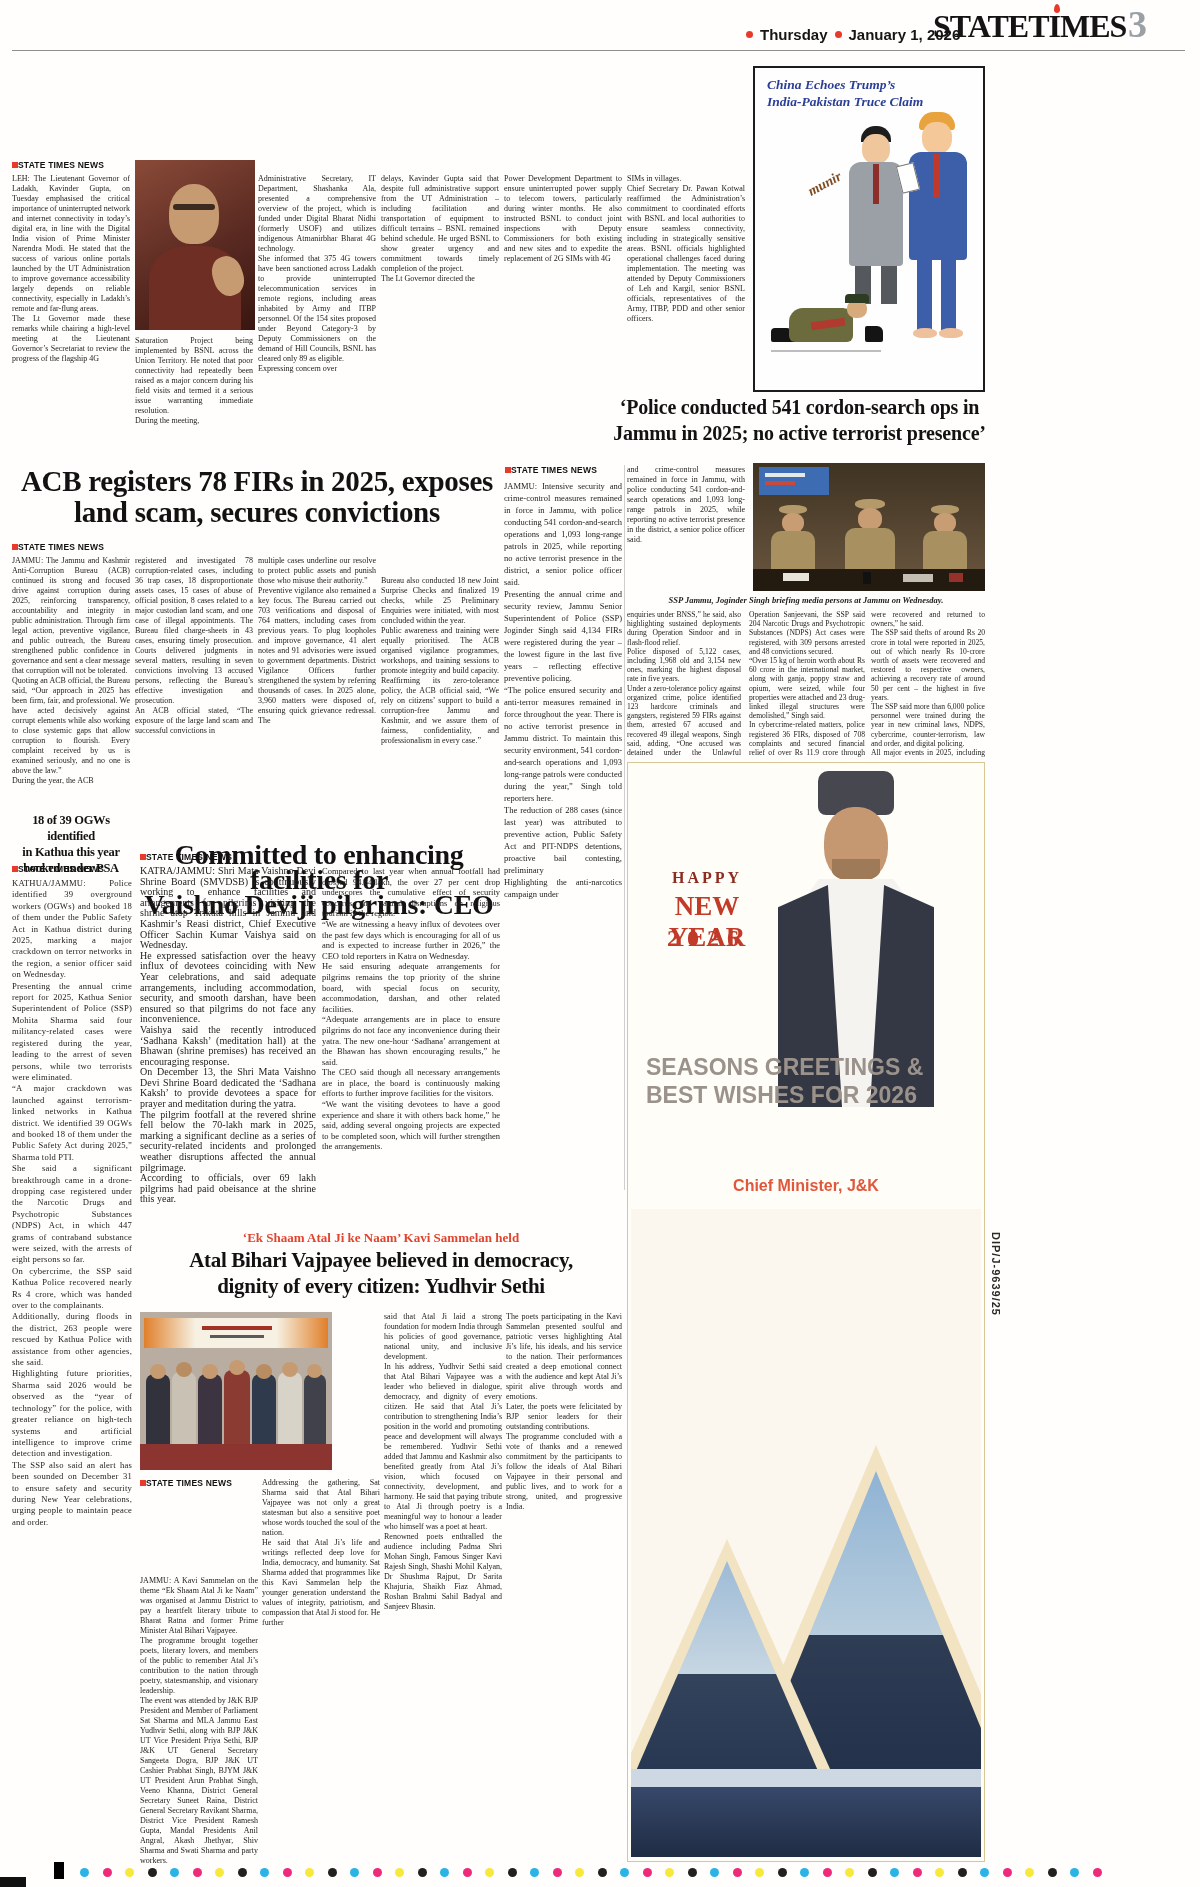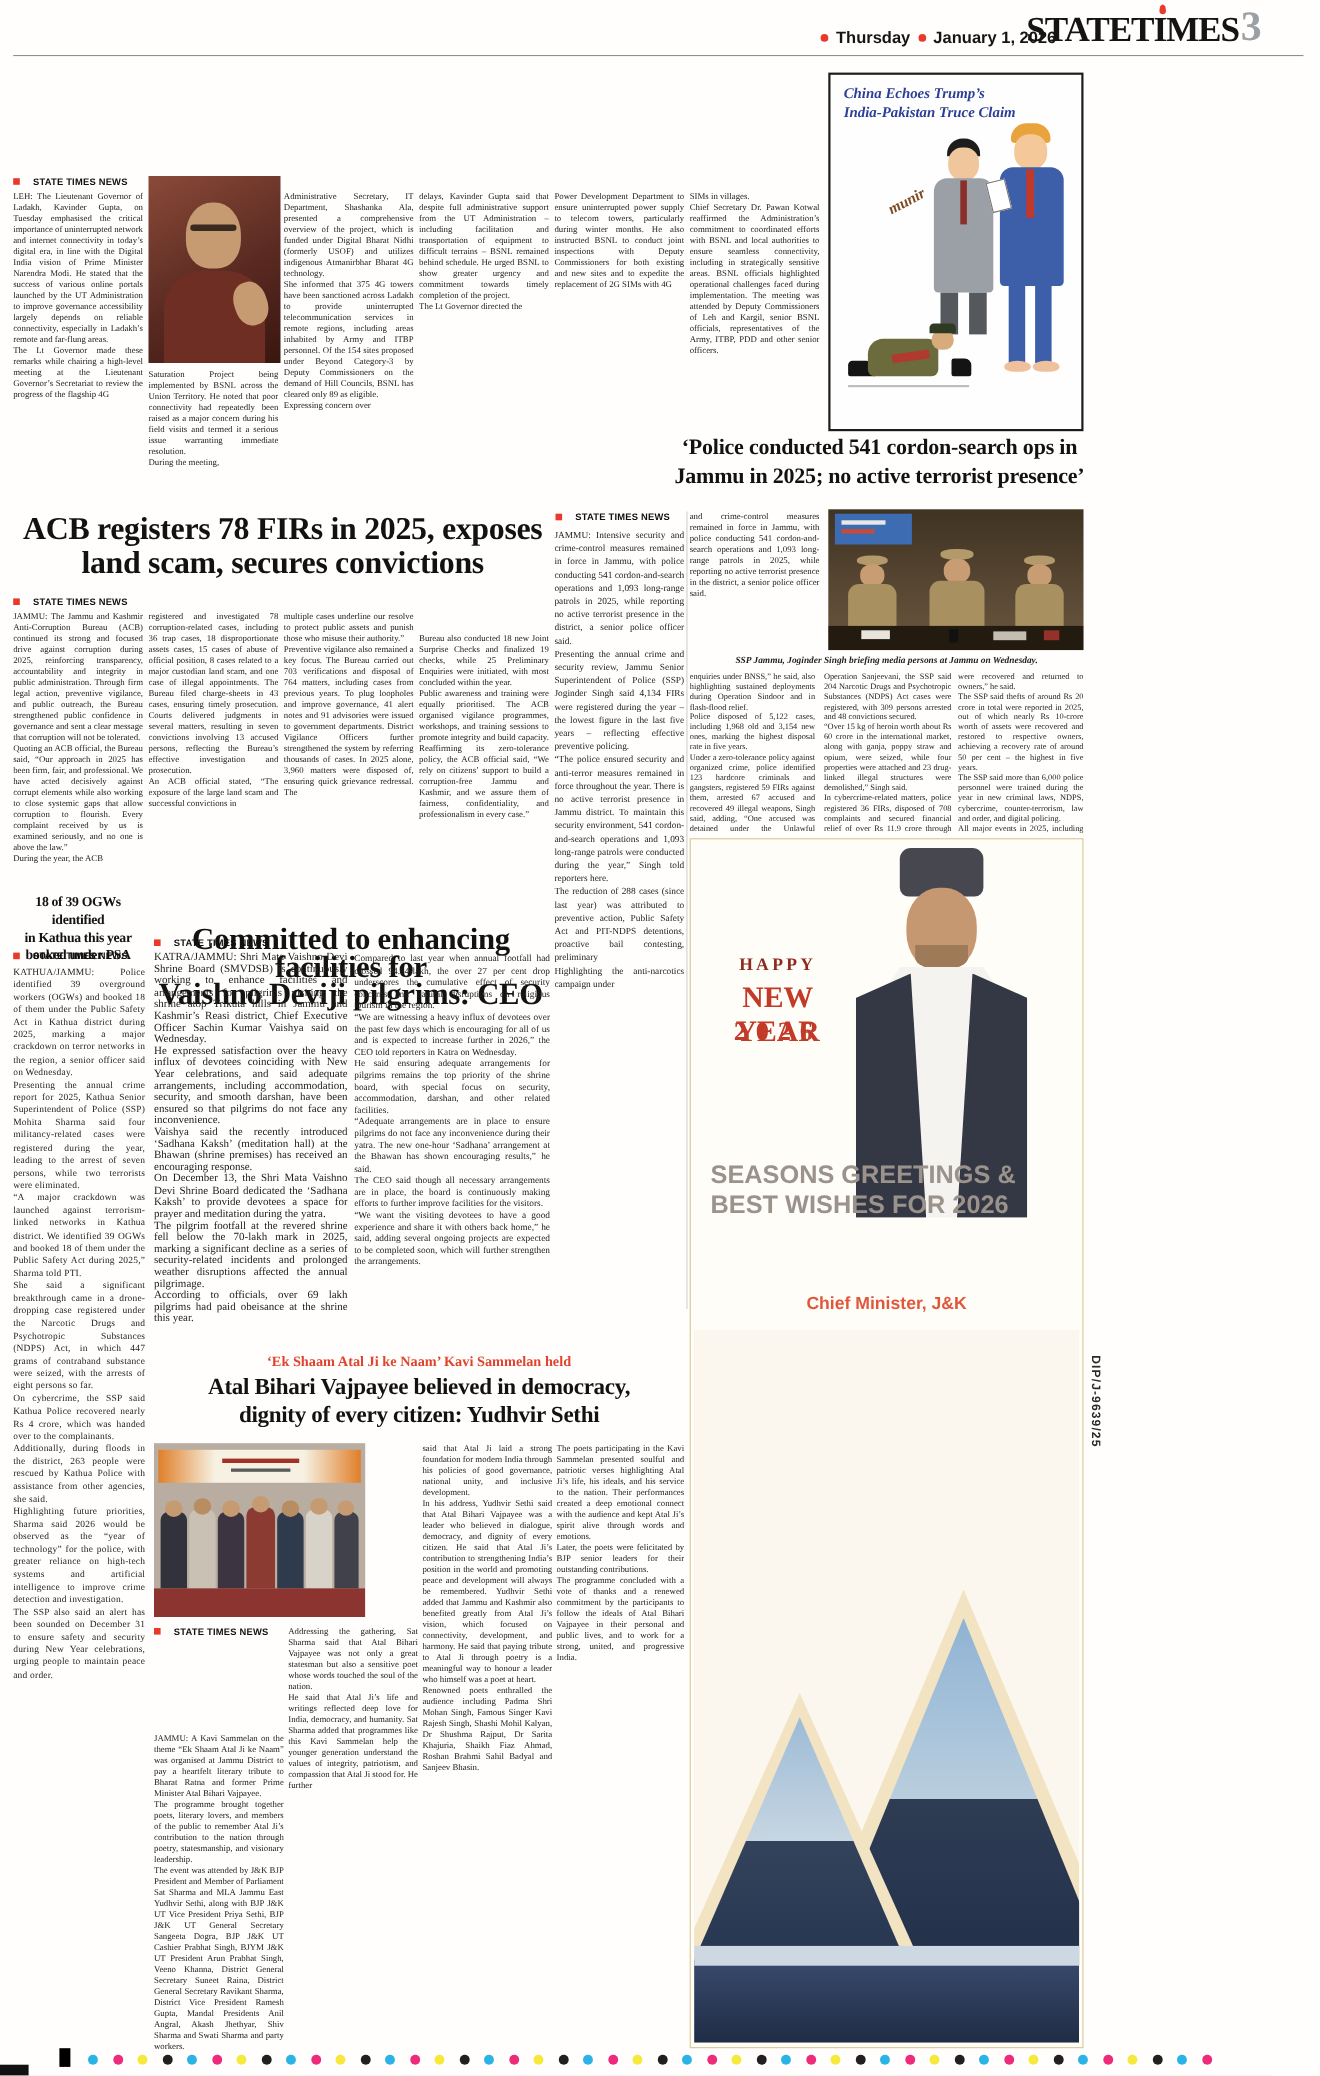--- a/index.html
+++ b/index.html
@@ -4,21 +4,21 @@
 <style>
   html,body{margin:0;padding:0;background:#e8e8e8;}
   #page{position:relative;width:1200px;height:1887px;background:#fffefc;overflow:hidden;
         font-family:"Liberation Serif",serif;color:#1b1b1b;}
   .abs{position:absolute;}
   .col{position:absolute;font-size:8px;line-height:10px;text-align:justify;
        white-space:pre-line;overflow:hidden;color:#222;}
   .headline{position:absolute;font-weight:bold;text-align:center;white-space:pre-line;
             color:#121212;letter-spacing:-0.3px;font-family:"Liberation Serif",serif;}
   .kicker{position:absolute;font-family:"Liberation Sans",sans-serif;font-weight:bold;
-          font-size:8.5px;letter-spacing:0.2px;color:#101010;display:flex;align-items:center;gap:12px;}
+          font-size:8.5px;letter-spacing:0.2px;color:#101010;display:flex;align-items:center;gap:0;}
   .kicker .sq{width:6px;height:6px;background:#e8392a;display:inline-block;flex:0 0 auto;}
   
   .mh-date{position:absolute;top:26px;left:746px;font:bold 15px "Liberation Sans",sans-serif;
            color:#151515;display:flex;align-items:center;gap:7px;}
   .mh-dot{width:7px;height:7px;border-radius:50%;background:#e8392a;}
   .mh-logo{position:absolute;top:8px;left:933px;font:bold 32px "Liberation Serif",serif;
            letter-spacing:-1px;color:#141414;}
   .mh-flame{position:absolute;top:-4px;left:121px;width:6px;height:9px;background:#e8392a;
             border-radius:50% 50% 50% 50%/65% 65% 35% 35%;}
   .mh-page{position:absolute;top:2px;left:1128px;font:bold 38px "Liberation Serif",serif;color:#9aa0a4;}

